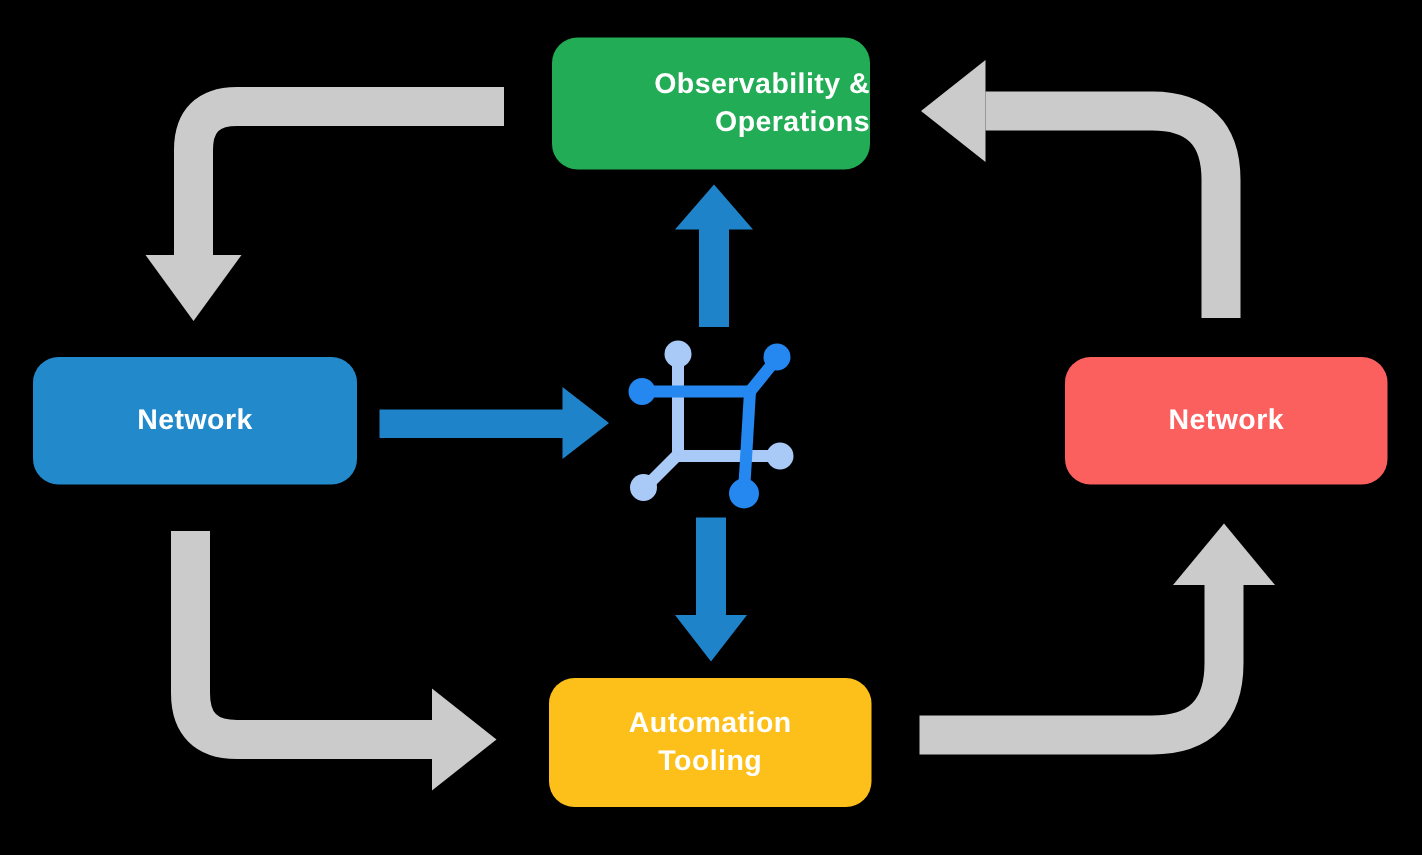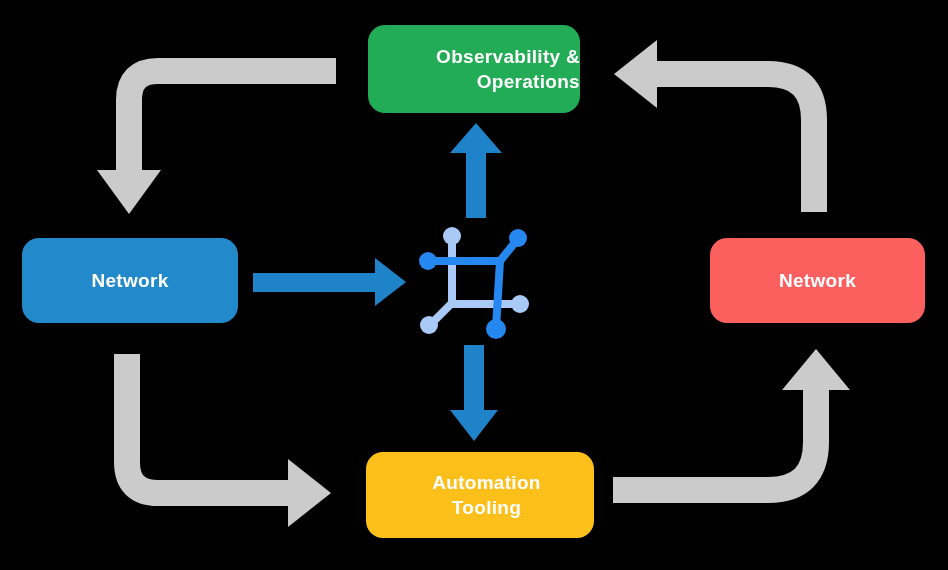--- a/index.html
+++ b/index.html
@@ -89,21 +89,21 @@
   </div>
 
   <div class="node node-operations" style="background: rgb(34, 137, 202);">
     <span class="line">Network</span>
   </div>
 
   <div class="node node-infrastructure" style="background: rgb(251, 96, 95);">
     <span class="line">Network</span>
   </div>
 
-  <div class="node node-automation" style="background: rgb(253, 192, 26); padding-left: 13px;">
+  <div class="node node-automation" style="background: rgb(253, 192, 26);">
     <span class="line">Automation</span>
     <span class="line">Tooling</span>
   </div>
 
   <svg class="hub-icon" width="120" height="120" viewBox="0 0 120 120">
 
     <g>
       <line x1="37" y1="12" x2="37" y2="78" stroke="#A9C9F6" stroke-width="8"></line>
       <line x1="37" y1="79" x2="104" y2="79" stroke="#A9C9F6" stroke-width="8"></line>
       <line x1="37" y1="78" x2="16" y2="99" stroke="#A9C9F6" stroke-width="8"></line>

